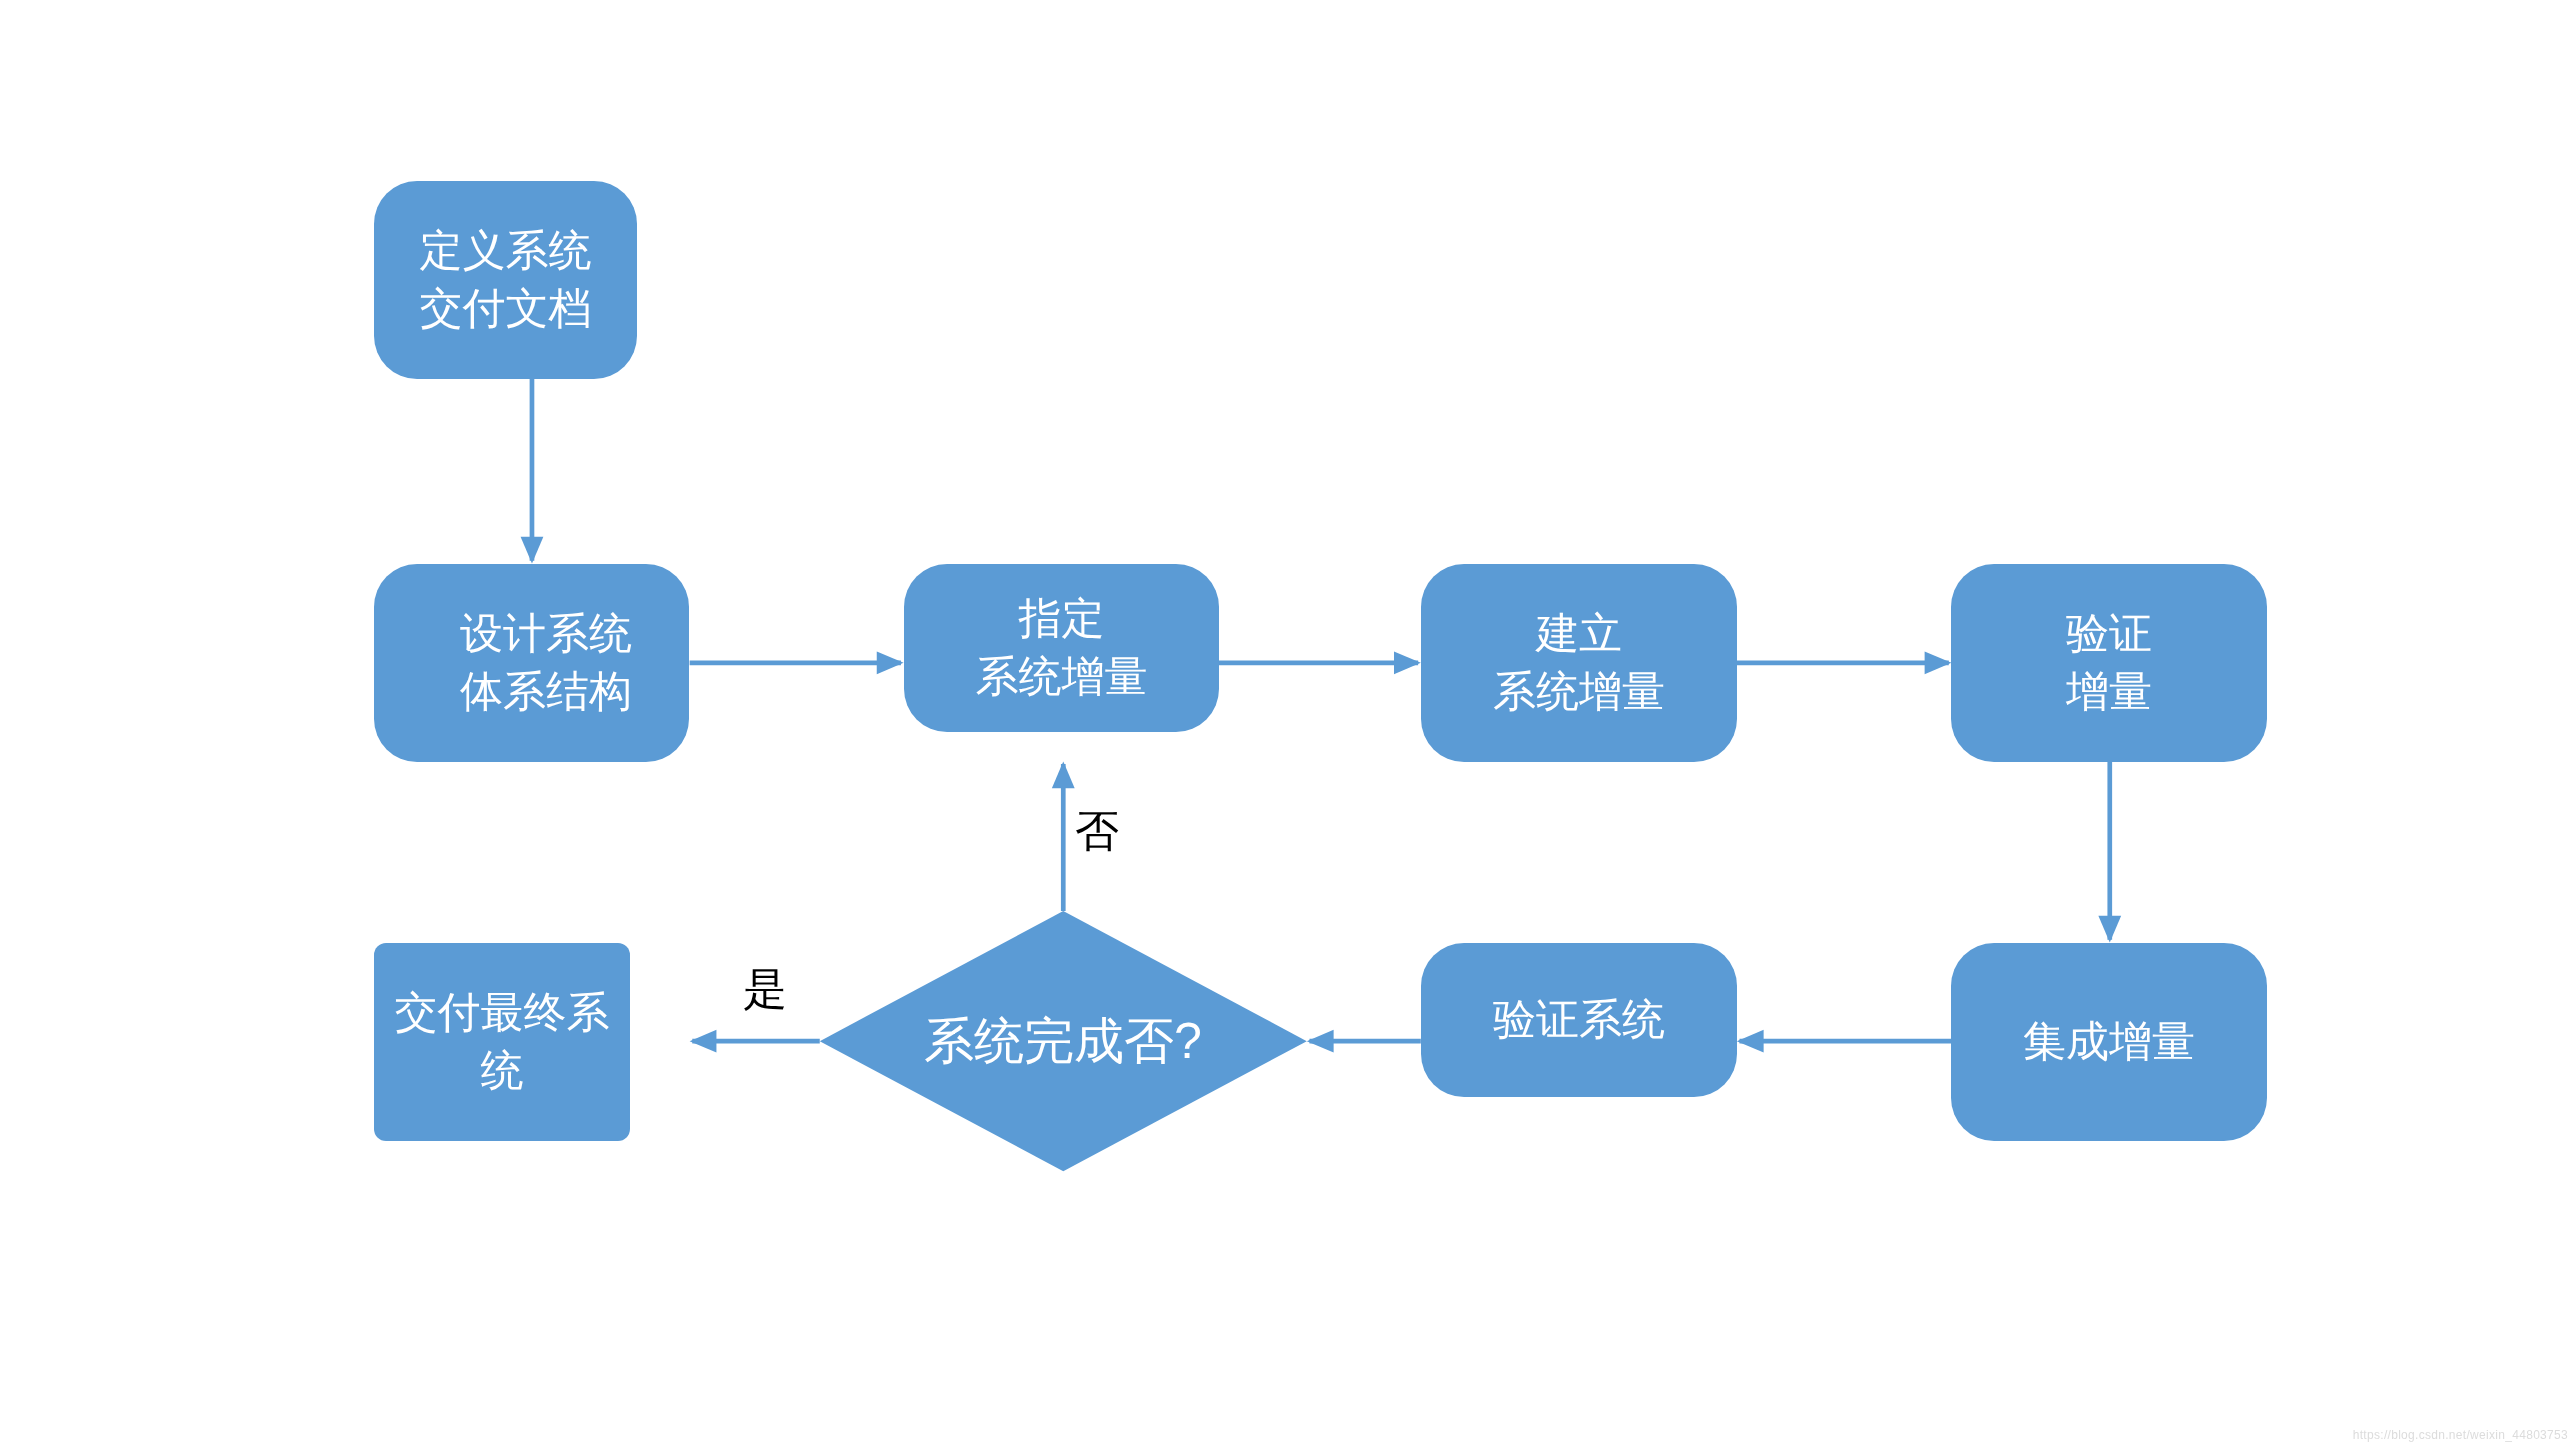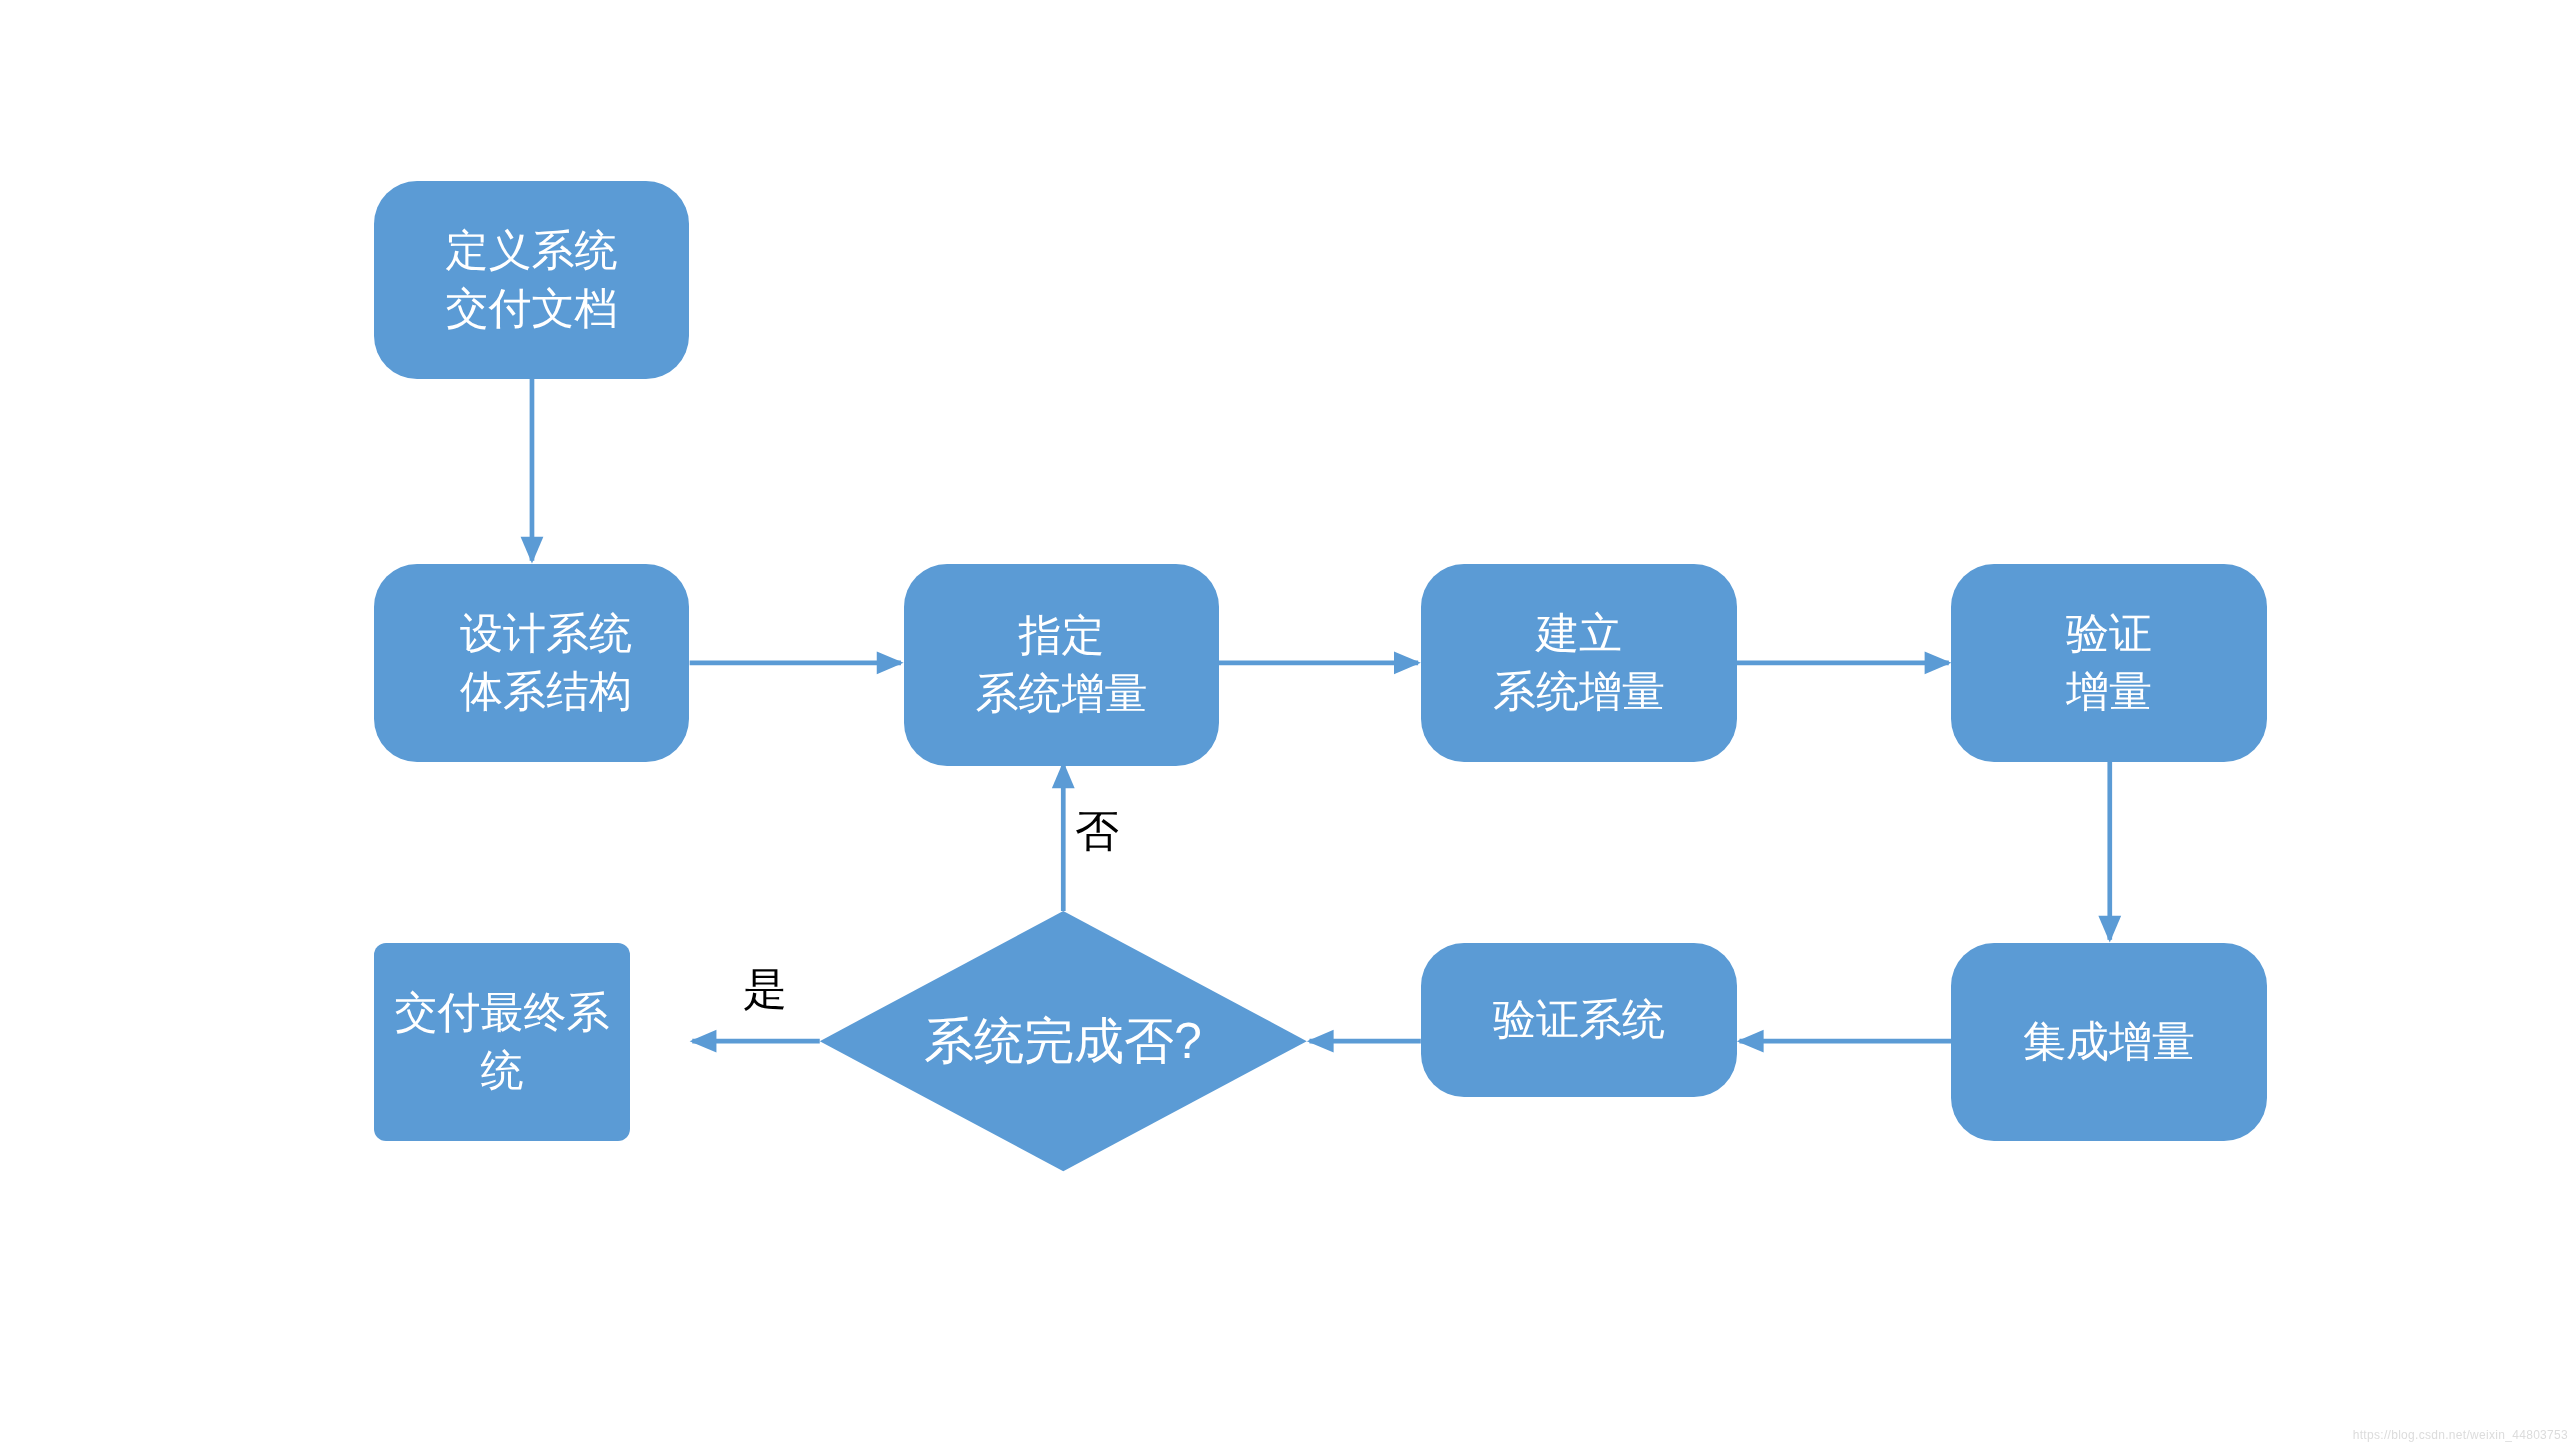--- a/index.html
+++ b/index.html
@@ -23,23 +23,23 @@
   .node{
     position:absolute;
     background:var(--accent);
     color:var(--node-text);
     border-radius:43px;
     display:flex;align-items:center;justify-content:center;
     text-align:center;
     font-size:43px;line-height:1.34;
     white-space:pre-line;
   }
-  #n-define     {left:374px;  top:181px;  width:315px; height:198px;}
+  #n-define     {left:374px;  top:181px;  width:263px; height:198px;}
   #n-design     {left:374px;  top:564px;  width:315px; height:198px;padding-left:29px;}
-  #n-specify    {left:904px; top:564px;  width:315px; height:202px;}
+  #n-specify    {left:904px; top:564px;  width:315px; height:168px;}
   #n-build      {left:1421px; top:564px;  width:316px; height:198px;}
   #n-verify-inc {left:1951px; top:564px;  width:316px; height:198px;}
   #n-integrate  {left:1951px; top:943px; width:316px; height:198px;}
   #n-verify-sys {left:1421px; top:943px; width:316px; height:154px;}
   #n-deliver    {left:374px;  top:943px; width:256px; height:198px;border-radius:12px;}
   .decision-label{
     position:absolute;left:828px;top:1005px;width:470px;height:72px;
     display:flex;align-items:center;justify-content:center;
     color:var(--node-text);font-size:50px;text-align:center;
   }

